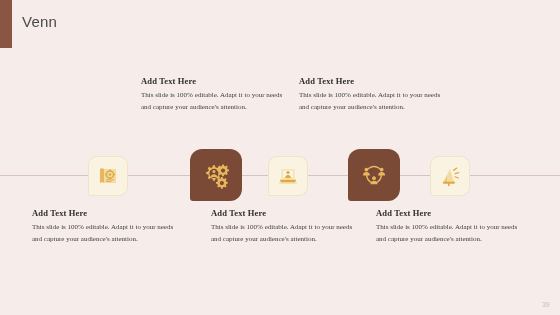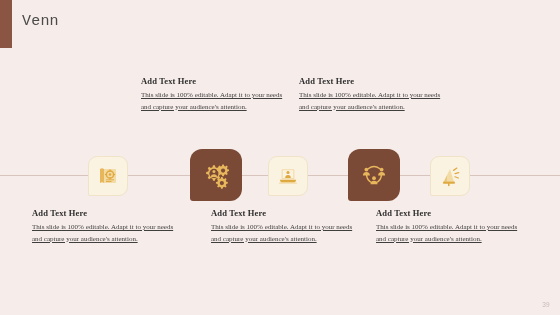--- a/index.html
+++ b/index.html
@@ -31,21 +31,21 @@
     height: 48px;
     background: #8a5542;
   }
   .slide-title {
     position: absolute;
     left: 22px;
     top: 13px;
     font-size: 15px;
     color: #4a4a4a;
     letter-spacing: 0.2px;
-    font-family: Liberation Mono, monospace;
+    font-family: Liberation Sans, sans-serif;
     font-weight: 400;
     white-space: nowrap;
   }
 
   
   .spine {
     position: absolute;
     left: 0;
     right: 0;
     top: 175px;
@@ -97,21 +97,20 @@
     color: #2f2f2f;
     letter-spacing: 0.15px;
     margin-bottom: 4px;
     font-family: "Liberation Serif", serif;
   }
   .tb-body {
     font-size: 7px;
     line-height: 1.65;
     color: #3f3f3f;
     font-family: "Liberation Serif", serif;
-    text-decoration: underline;
   }
 
   
   .page-number {
     position: absolute;
     right: 10px;
     bottom: 7px;
     font-size: 6.5px;
     color: #c9bab6;
     font-family: "Liberation Sans", sans-serif;

